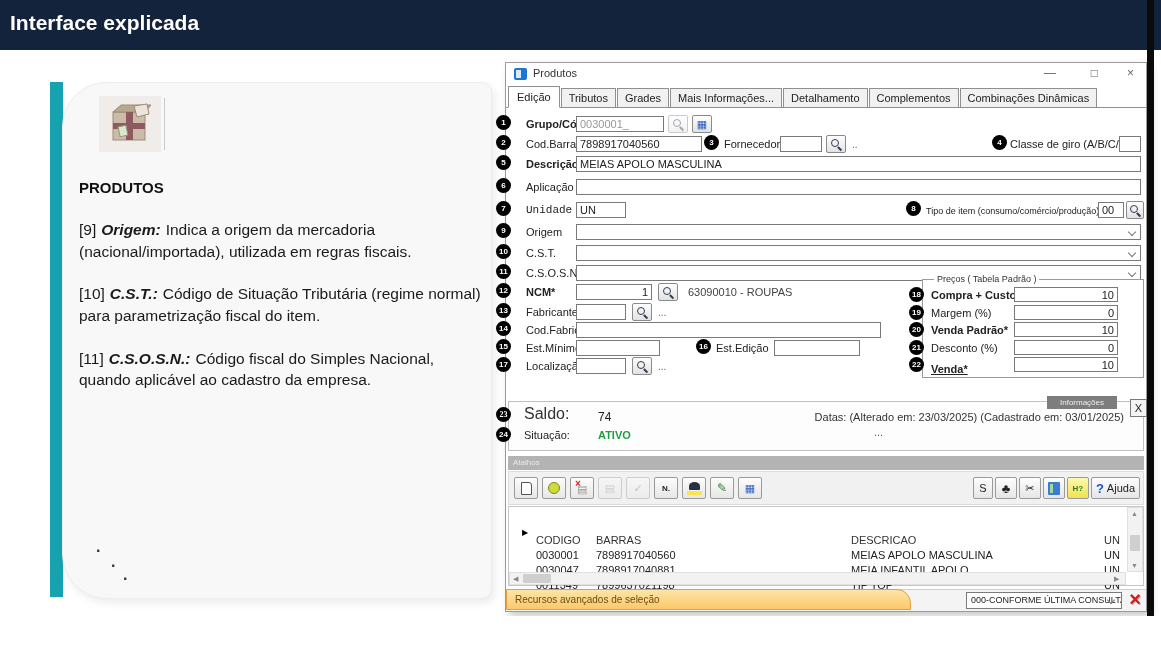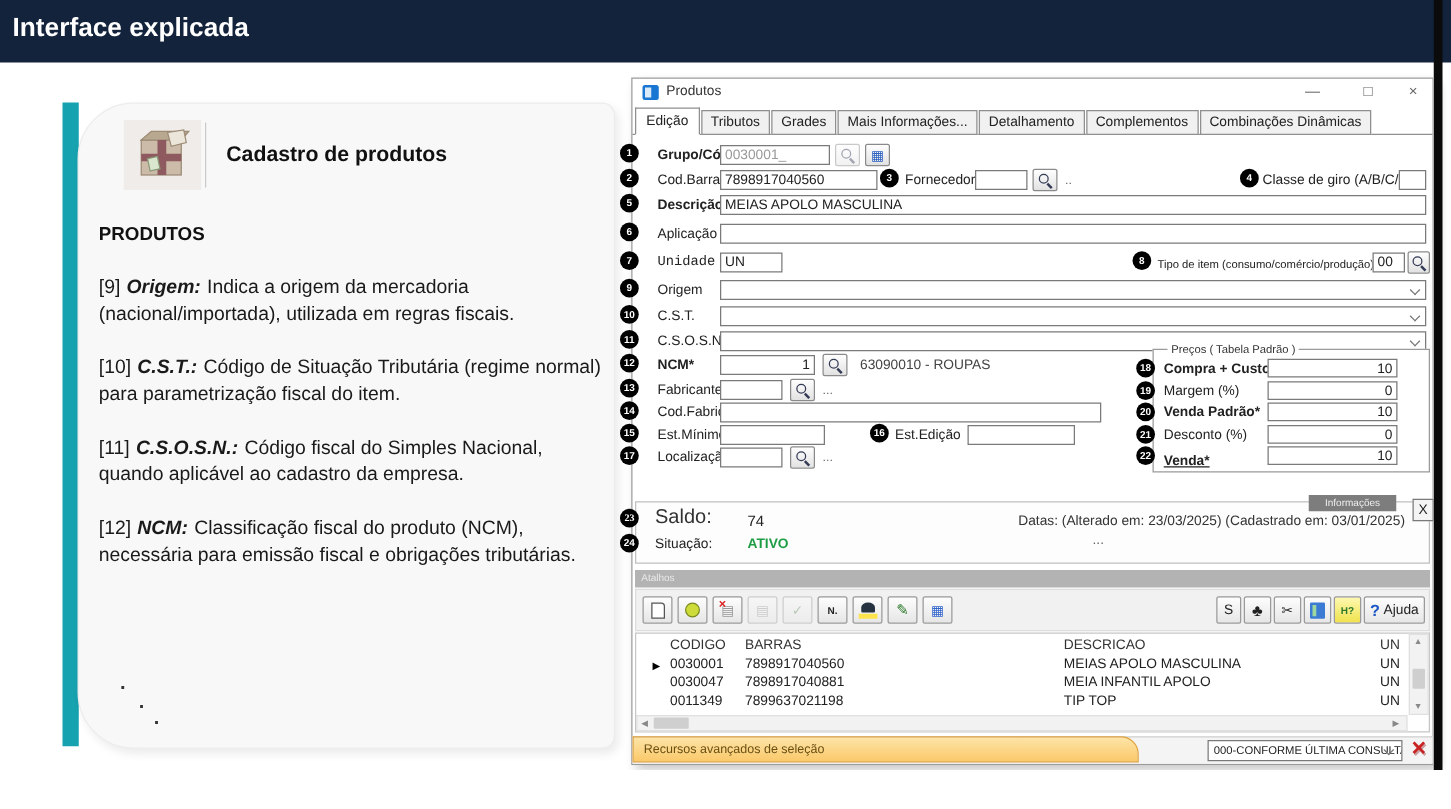--- a/index.html
+++ b/index.html
@@ -79,21 +79,21 @@
   .del-wrap{position:relative;width:14px;height:14px;}
   .del-box{position:absolute;left:2px;top:3px;color:#999;font-size:11px;line-height:11px;}
   .del-x{position:absolute;left:0;top:-3px;color:#d22;font-size:10px;font-weight:bold;}
   .ink-wrap{display:flex;flex-direction:column;align-items:center;}
   .ink-blob{width:11px;height:8px;background:#26323f;border-radius:50% 50% 10% 10%;}
   .ink-bar{width:15px;height:4px;background:#ffe34d;margin-top:1px;}
   .book-ic{width:12px;height:13px;background:#3b7bd4;border-radius:1px;position:relative;}
   .book-ic::after{content:"";position:absolute;left:2px;top:2px;width:3px;height:9px;background:#9fd89f;}
   .hq{background:linear-gradient(#fdf8b0,#f0e24d)!important;color:#2f7a2f;font-weight:bold;font-size:8px;}
   .grid{position:absolute;border:1px solid #c6c6c6;background:#fff;}
-  .cell{position:absolute;font-size:11px;color:#222;white-space:nowrap;}
+  .cell{position:absolute;font-size:11px;color:#222;white-space:nowrap;margin-top:24px;}
   .marker{position:absolute;font-size:8px;color:#000;}
   .sbar{position:absolute;background:#f2f2f2;border:1px solid #e0e0e0;}
   .sarrow{position:absolute;font-size:7px;color:#888;}
   .sthumb{position:absolute;background:#cfcfcf;border-radius:1px;}
   .statusbar{position:absolute;background:#f4f4f4;border-top:1px solid #cfcfcf;}
   .ytab{position:absolute;background:linear-gradient(#fde4a8,#fbc96a);border:1px solid #e0a23c;
         border-radius:0 14px 0 0;font-size:10px;color:#6a4f12;line-height:20px;padding-left:8px;}
   .redx{position:absolute;font-size:20px;font-weight:bold;color:#c92222;line-height:18px;text-align:center;
         text-shadow:1px 1px 0 rgba(120,0,0,.35);}
 </style>
@@ -119,28 +119,26 @@
         <svg width="46" height="44" viewBox="0 0 46 44">
           <rect x="6" y="10" width="32" height="28" fill="#cbbba8" stroke="#9d8b76"></rect>
           <polygon points="6,10 14,3 44,3 38,10" fill="#b9a890" stroke="#9d8b76"></polygon>
           <rect x="19" y="10" width="7" height="28" fill="#8e5a5f"></rect>
           <rect x="6" y="21" width="32" height="6" fill="#8e5a5f"></rect>
           <polygon points="27,4 40,2 42,12 30,15" fill="#ece6da" stroke="#9d8b76"></polygon>
           <rect x="12" y="24" width="8" height="10" fill="#dbe6cf" stroke="#8a9a78" transform="rotate(-12 16 29)"></rect>
         </svg>
       </div>
       <div class="icon-divider"></div>
-      <div class="card-heading">Cadastro de produtos</div>
     </div>
     <div class="card-sub">PRODUTOS</div>
     <div class="card-paras">
       <p><span class="rf">[9]</span><b>Origem:</b><span>Indica a origem da mercadoria (nacional/importada), utilizada em regras fiscais.</span></p>
       <p><span class="rf">[10]</span><b>C.S.T.:</b><span>Código de Situação Tributária (regime normal) para parametrização fiscal do item.</span></p>
       <p><span class="rf">[11]</span><b>C.S.O.S.N.:</b><span>Código fiscal do Simples Nacional, quando aplicável ao cadastro da empresa.</span></p>
-      <p><span class="rf">[12]</span><b>NCM:</b><span>Classificação fiscal do produto (NCM), necessária para emissão fiscal e obrigações tributárias.</span></p>
     </div>
     <span class="dot" style="left:33px;top:455px;">.</span>
     <span class="dot" style="left:48px;top:470px;">.</span>
     <span class="dot" style="left:60px;top:483px;">.</span>
   </div>
 
   <div class="win">
 
     <div class="app-icon"></div>
     <div class="win-title">Produtos</div>

